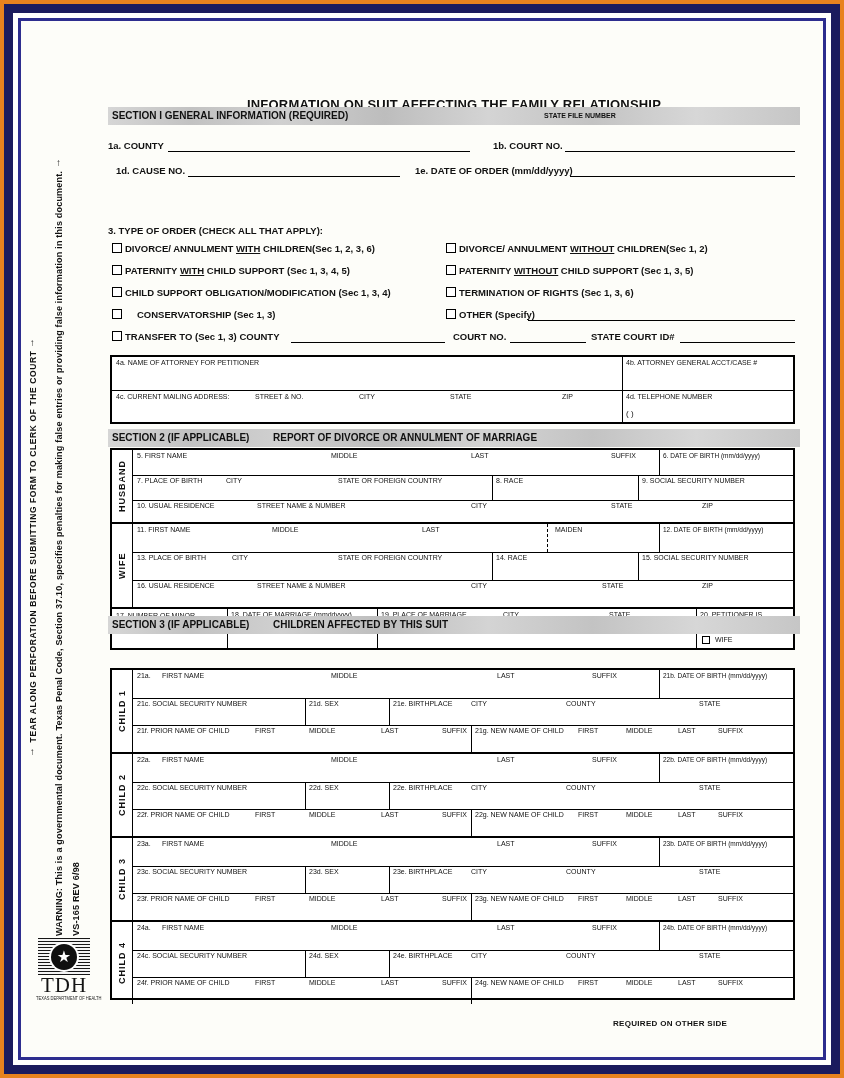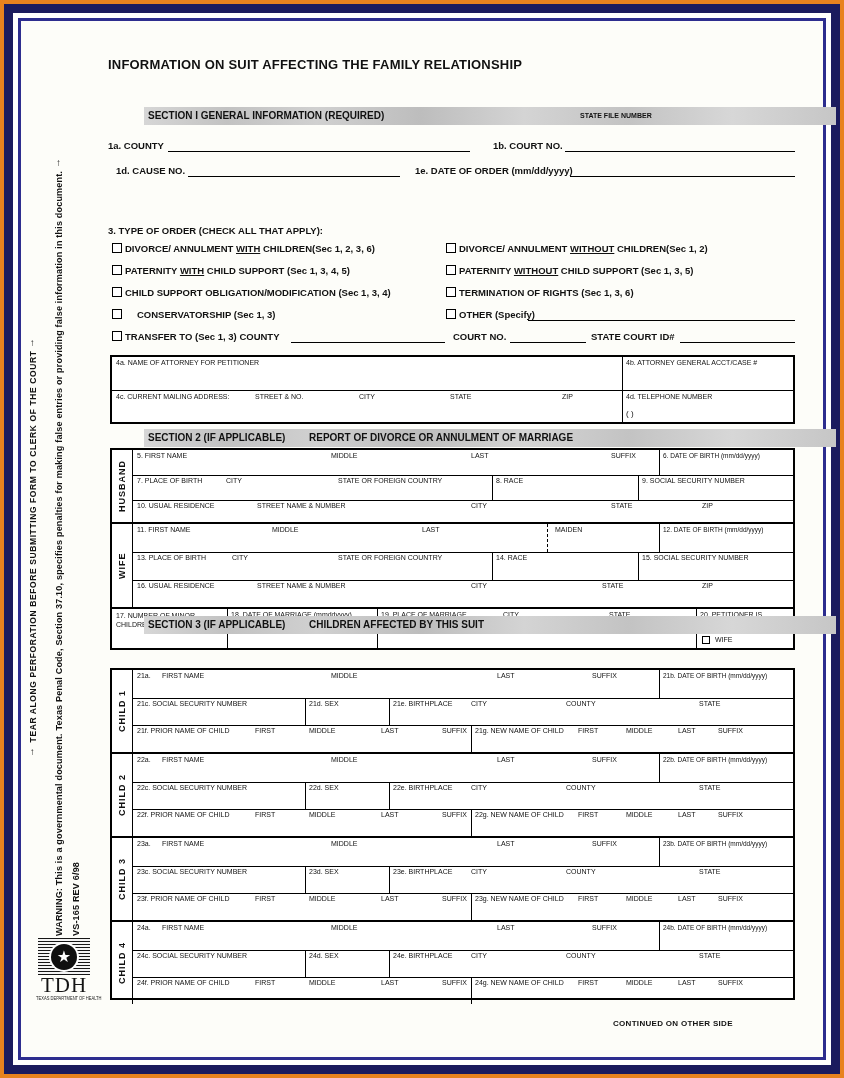--- a/index.html
+++ b/index.html
@@ -14,25 +14,25 @@
   #warn-col .ln{font-size:9px;font-weight:bold;letter-spacing:.2px;}
   .arr{display:inline-block;transform:rotate(90deg);font-size:10px;margin:6px 0;}
   #tdh-logo{position:absolute;left:33px;top:938px;width:62px;text-align:center;}
   .logo-stripes{position:relative;width:52px;height:37px;margin:0 auto;background:repeating-linear-gradient(180deg,#161616 0 1px,#f4f4f4 1px 3px);}
   .logo-ring{position:absolute;left:50%;top:50%;width:30px;height:30px;margin:-15px 0 0 -15px;border-radius:50%;background:#fff;}
   .logo-disc{position:absolute;left:2px;top:2px;width:26px;height:26px;border-radius:50%;background:#101010;color:#fff;font-size:16px;line-height:26px;text-align:center;}
   .logo-acro{font-family:"Liberation Serif",serif;font-size:21px;line-height:21px;letter-spacing:1px;color:#141414;}
   .logo-org{font-size:4.5px;white-space:nowrap;transform:scaleX(.9);color:#222;}
   
   #form{position:absolute;left:108px;top:0;width:692px;height:1078px;}
-  .title{position:absolute;left:0;width:692px;font-weight:bold;}
+  .title{position:absolute;left:0;width:692px;text-align:center;font-weight:bold;margin-top:40px;}
   #main-title{top:57px;font-size:13px;letter-spacing:.2px;}
   #sub-title{top:73px;font-size:10.5px;}
   .bar{position:absolute;left:0;width:692px;height:18px;background:#c9c9c9;
-       background-image:linear-gradient(90deg,#d6d6d6 0%,#c2c2c2 12%,#d0d0d0 25%,#bdbdbd 40%,#d4d4d4 55%,#c3c3c3 70%,#d7d7d7 85%,#c6c6c6 100%);margin-left:36px;}
+       background-image:linear-gradient(90deg,#d6d6d6 0%,#c2c2c2 12%,#d0d0d0 25%,#bdbdbd 40%,#d4d4d4 55%,#c3c3c3 70%,#d7d7d7 85%,#c6c6c6 100%);}
   .bar .t1{position:absolute;left:4px;top:3px;font-size:10px;font-weight:bold;white-space:nowrap;}
   .bar .t2{position:absolute;top:3px;font-size:10px;font-weight:bold;white-space:nowrap;}
   .bar .t3{position:absolute;top:5px;font-size:7px;font-weight:bold;white-space:nowrap;}
   .qline{position:absolute;left:0;width:692px;height:15px;}
   .ql{position:absolute;top:1px;font-size:9.5px;font-weight:bold;white-space:nowrap;}
   .fl{position:absolute;border-bottom:1px solid #000;height:12px;}
   .cb{position:absolute;width:8px;height:8px;border:1px solid #000;background:#fff;}
   .cb.small{width:6px;height:6px;}
   .u{text-decoration:underline;}
   
@@ -379,15 +379,15 @@
     <span class="cl" style="left:269px;top:57px;">LAST</span>
     <span class="cl" style="left:330px;top:57px;">SUFFIX</span>
     <span class="cl" style="left:363px;top:57px;">24g. NEW NAME OF CHILD</span>
     <span class="cl" style="left:466px;top:57px;">FIRST</span>
     <span class="cl" style="left:514px;top:57px;">MIDDLE</span>
     <span class="cl" style="left:566px;top:57px;">LAST</span>
     <span class="cl" style="left:606px;top:57px;">SUFFIX</span>
   </div>
 </div>
 
-    <div id="continued">CONTINUED ON OTHER SIDE</div>
+    <div id="continued">REQUIRED ON OTHER SIDE</div>
   </div>
 </div>
 
 </body></html>

